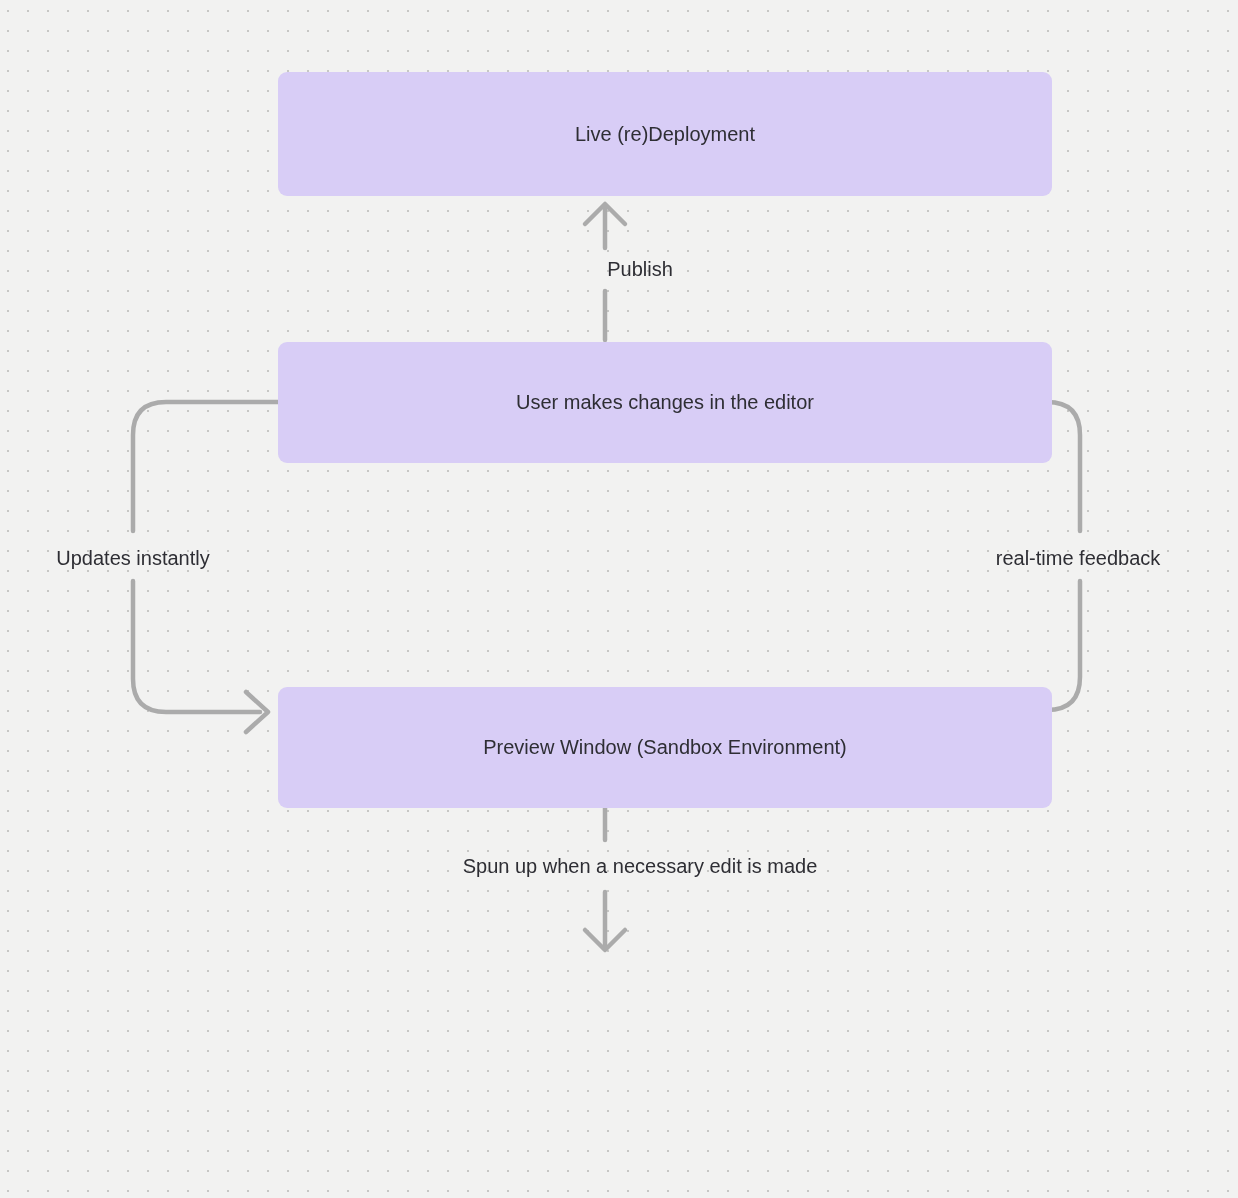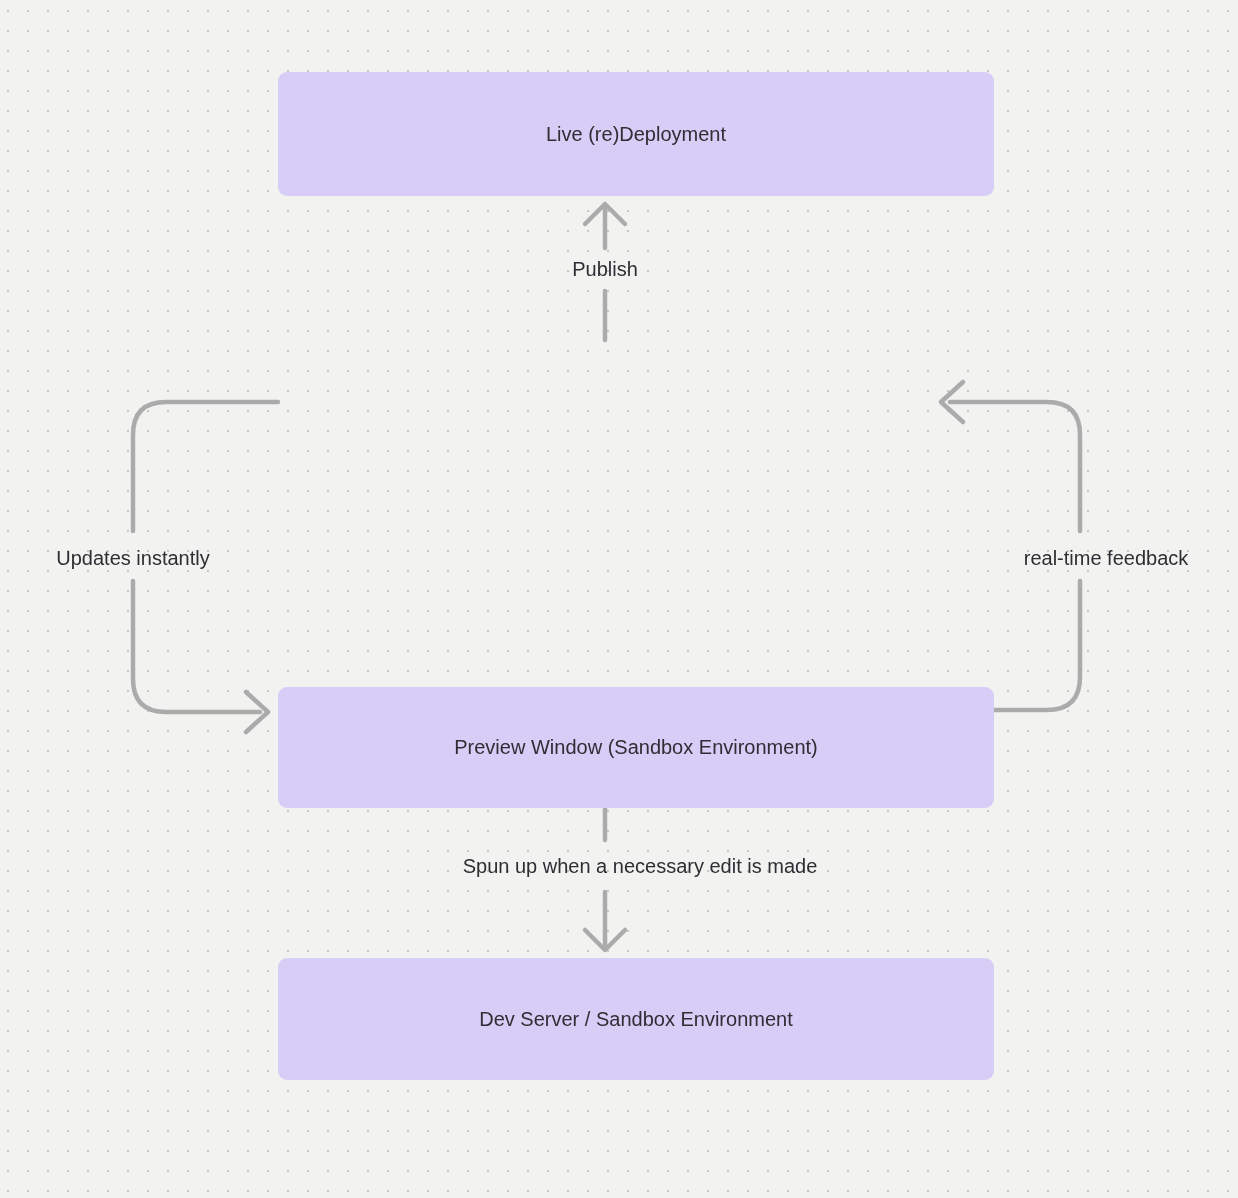--- a/index.html
+++ b/index.html
@@ -33,44 +33,44 @@
   .edges path, .edges polyline {
     fill: none;
     stroke: currentColor;
     stroke-width: 4.5;
     stroke-linecap: round;
     stroke-linejoin: round;
   }
   .node {
     position: absolute;
     left: 278px;
-    width: 716px;
+    width: 774px;
     height: 121px;
     background: var(--node-fill);
     border-radius: 9px;
     display: flex;
     align-items: center;
     justify-content: center;
     text-align: center;
     font-size: 20px;
     line-height: 1.25;
   }
   .node--live    { top: 72px;  height: 124px; }
   .node--user    { top: 342px; }
   .node--preview { top: 651px; margin-top: 36px; }
   .node--dev     { top: 958px; height: 122px; }
   .edge-label {
     position: absolute;
     transform: translate(-50%, -50%);
     white-space: nowrap;
     font-size: 20px;
   }
-  .edge-label--publish  { left: 605px;  top: 269px; }
+  .edge-label--publish  { left: 640px;  top: 269px; }
   .edge-label--updates  { left: 133px;  top: 558px; }
-  .edge-label--feedback { left: 1078px; top: 558px; margin-left: 28px; }
+  .edge-label--feedback { left: 1078px; top: 558px; }
   .edge-label--spunup   { left: 605px;  top: 866px; margin-left: 35px; }
 </style>
 </head>
 <body>
 
 <div class="canvas">
 
   <svg class="edges" viewBox="0 0 1238 1198" aria-hidden="true">
 
     <g>
@@ -96,27 +96,27 @@
       <polyline points="585,800 605,780 625,800"></polyline>
       <path d="M605 892 L605 946"></path>
       <polyline points="585,930 605,950 625,930"></polyline>
     </g>
   </svg>
 
   <div class="node node--live">
     <span>Live (re)Deployment</span>
   </div>
 
+  <div class="node node--user">
+    <span>User makes changes in the editor</span>
+  </div>
 
   <div class="node node--preview">
     <span>Preview Window (Sandbox Environment)</span>
   </div>
 
-  <div class="node node--dev">
-    <span>Dev Server / Sandbox Environment</span>
-  </div>
 
   <div class="edge-label edge-label--publish">Publish</div>
   <div class="edge-label edge-label--updates">Updates instantly</div>
   <div class="edge-label edge-label--feedback">real-time feedback</div>
   <div class="edge-label edge-label--spunup">Spun up when a necessary edit is made</div>
 
 </div>
 
 </body></html>

